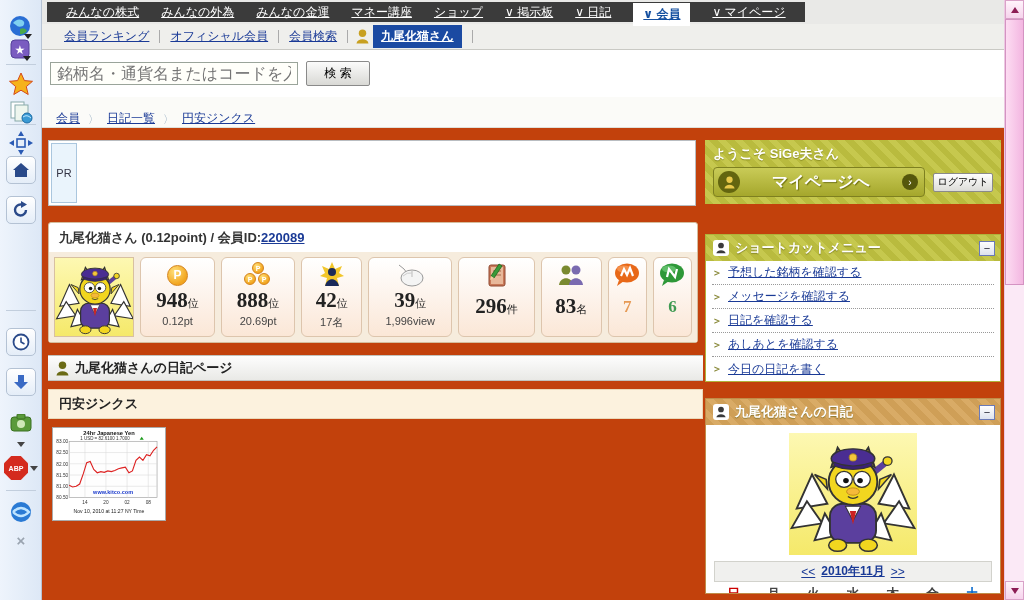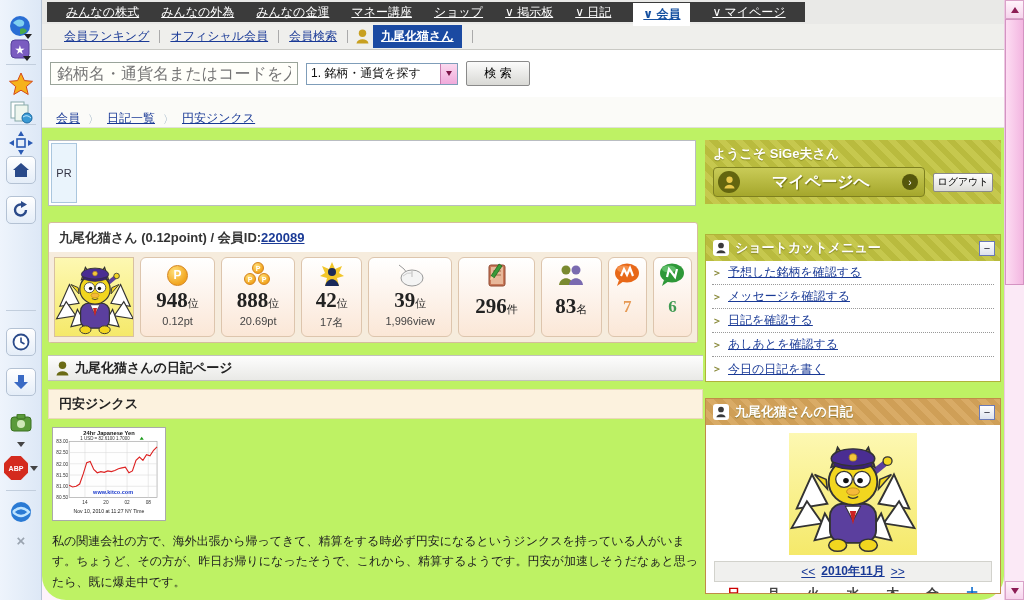--- a/index.html
+++ b/index.html
@@ -39,21 +39,21 @@
   }
   .sb-up { top:0; } .sb-down { bottom:0; }
   .tri-up { width:0; height:0; border-left:4px solid transparent; border-right:4px solid transparent; border-bottom:6px solid #8c1d55; }
   .tri-down { width:0; height:0; border-left:4px solid transparent; border-right:4px solid transparent; border-top:6px solid #8c1d55; }
   .sb-thumb {
     position:absolute; left:0; top:19px; width:19px; height:266px;
     background:linear-gradient(90deg,#fddcf2,#f3b6e1);
     border:1px solid #d493c2;
   }
   
-  #main { position:absolute; left:42px; right:20px; top:0; bottom:0; background:#bef264;border-radius:24px; }
+  #main { position:absolute; left:42px; right:20px; top:0; bottom:0; background:#c2410c; }
   
   #nav-row { background:#e9e9e7; padding:2px 0 0 5px; height:24px; }
   #nav-dark { background:#3b3b3b; display:flex; width:fit-content; padding:0 8px; height:20px; align-items:center; }
   .nav-item { color:#fff; text-decoration:underline; margin:0 11px; white-space:nowrap; cursor:pointer; }
   .nav-item.active {
     background:#fff; color:#1550a0; font-weight:bold; padding:3px 10px; margin-bottom:-4px; z-index:2; position:relative;
   }
   
   #subnav { background:#efefec; border-bottom:1px solid #c9c9c4; height:26px; display:flex; align-items:center; padding-left:12px; }
   .subnav-link { color:#1a3a96; text-decoration:underline; margin:0 10px; cursor:pointer; white-space:nowrap; }
@@ -340,26 +340,20 @@
     <span class="subnav-sep"></span>
     <svg class="picon picon-gold">
         <use href="#person"></use>
       </svg>
     <span class="user-tab">九尾化猫さん</span>
     <span class="subnav-sep" style="margin-left:10px"></span>
   </div>
 
   <div id="search-row">
     <input id="stock-input" placeholder="銘柄名・通貨名またはコードを入力" style="">
-    <div class="fake-select">
-      <span class="sel-text">1. 銘柄・通貨を探す</span>
-      <span class="sel-btn">
-          <span class="tri-down"></span>
-        </span>
-    </div>
     <button id="search-btn">検 索</button>
   </div>
 
   <div id="breadcrumb">
     <span class="crumb">会員</span>
     <span class="crumb-sep"></span>
     <span class="crumb">日記一覧</span>
     <span class="crumb-sep"></span>
     <span class="crumb">円安ジンクス</span>
   </div>
@@ -509,21 +503,20 @@
             <polyline id="yen-line" fill="none" stroke="#dd2222" stroke-width="1.1" points="15.0,55.9 18.4,57.7 21.9,57.0 25.3,54.8 28.8,44.9 32.2,33.9 35.6,32.8 39.1,40.5 42.5,43.8 46.0,42.7 49.4,43.4 52.8,42.0 56.3,42.7 59.7,41.6 63.2,39.8 66.6,39.0 70.0,38.3 73.5,43.8 76.9,42.0 80.4,31.7 83.8,28.4 87.2,31.7 90.7,26.2 94.1,27.3 97.6,21.8 101.0,18.5"></polyline>
             <g font-size="4.6" fill="#333" text-anchor="middle">
               <text x="30.5" y="74">14</text>
               <text x="51" y="74">20</text>
               <text x="71.7" y="74">02</text>
               <text x="92.4" y="74">08</text>
             </g>
             <text x="54" y="83" font-size="5" fill="#222" text-anchor="middle">Nov 10, 2010 at 11:27 NY Time</text>
           </svg>
         </div>
-        <div id="entry-text">私の関連会社の方で、海外出張から帰ってきて、精算をする時必ず円安になるというジンクスを持っている人がいます。ちょうど、その方が、昨日お帰りになったそうで、これから、精算するようです。円安が加速しそうだなぁと思ったら、既に爆走中です。</div>
 
       </div>
     </div>
 
     <div id="col-right">
 
       <div id="welcome-box" class="stripes-olive">
         <div id="welcome-text">ようこそ SiGe夫さん</div>
         <div id="welcome-row">
           <div id="mypage-btn">

